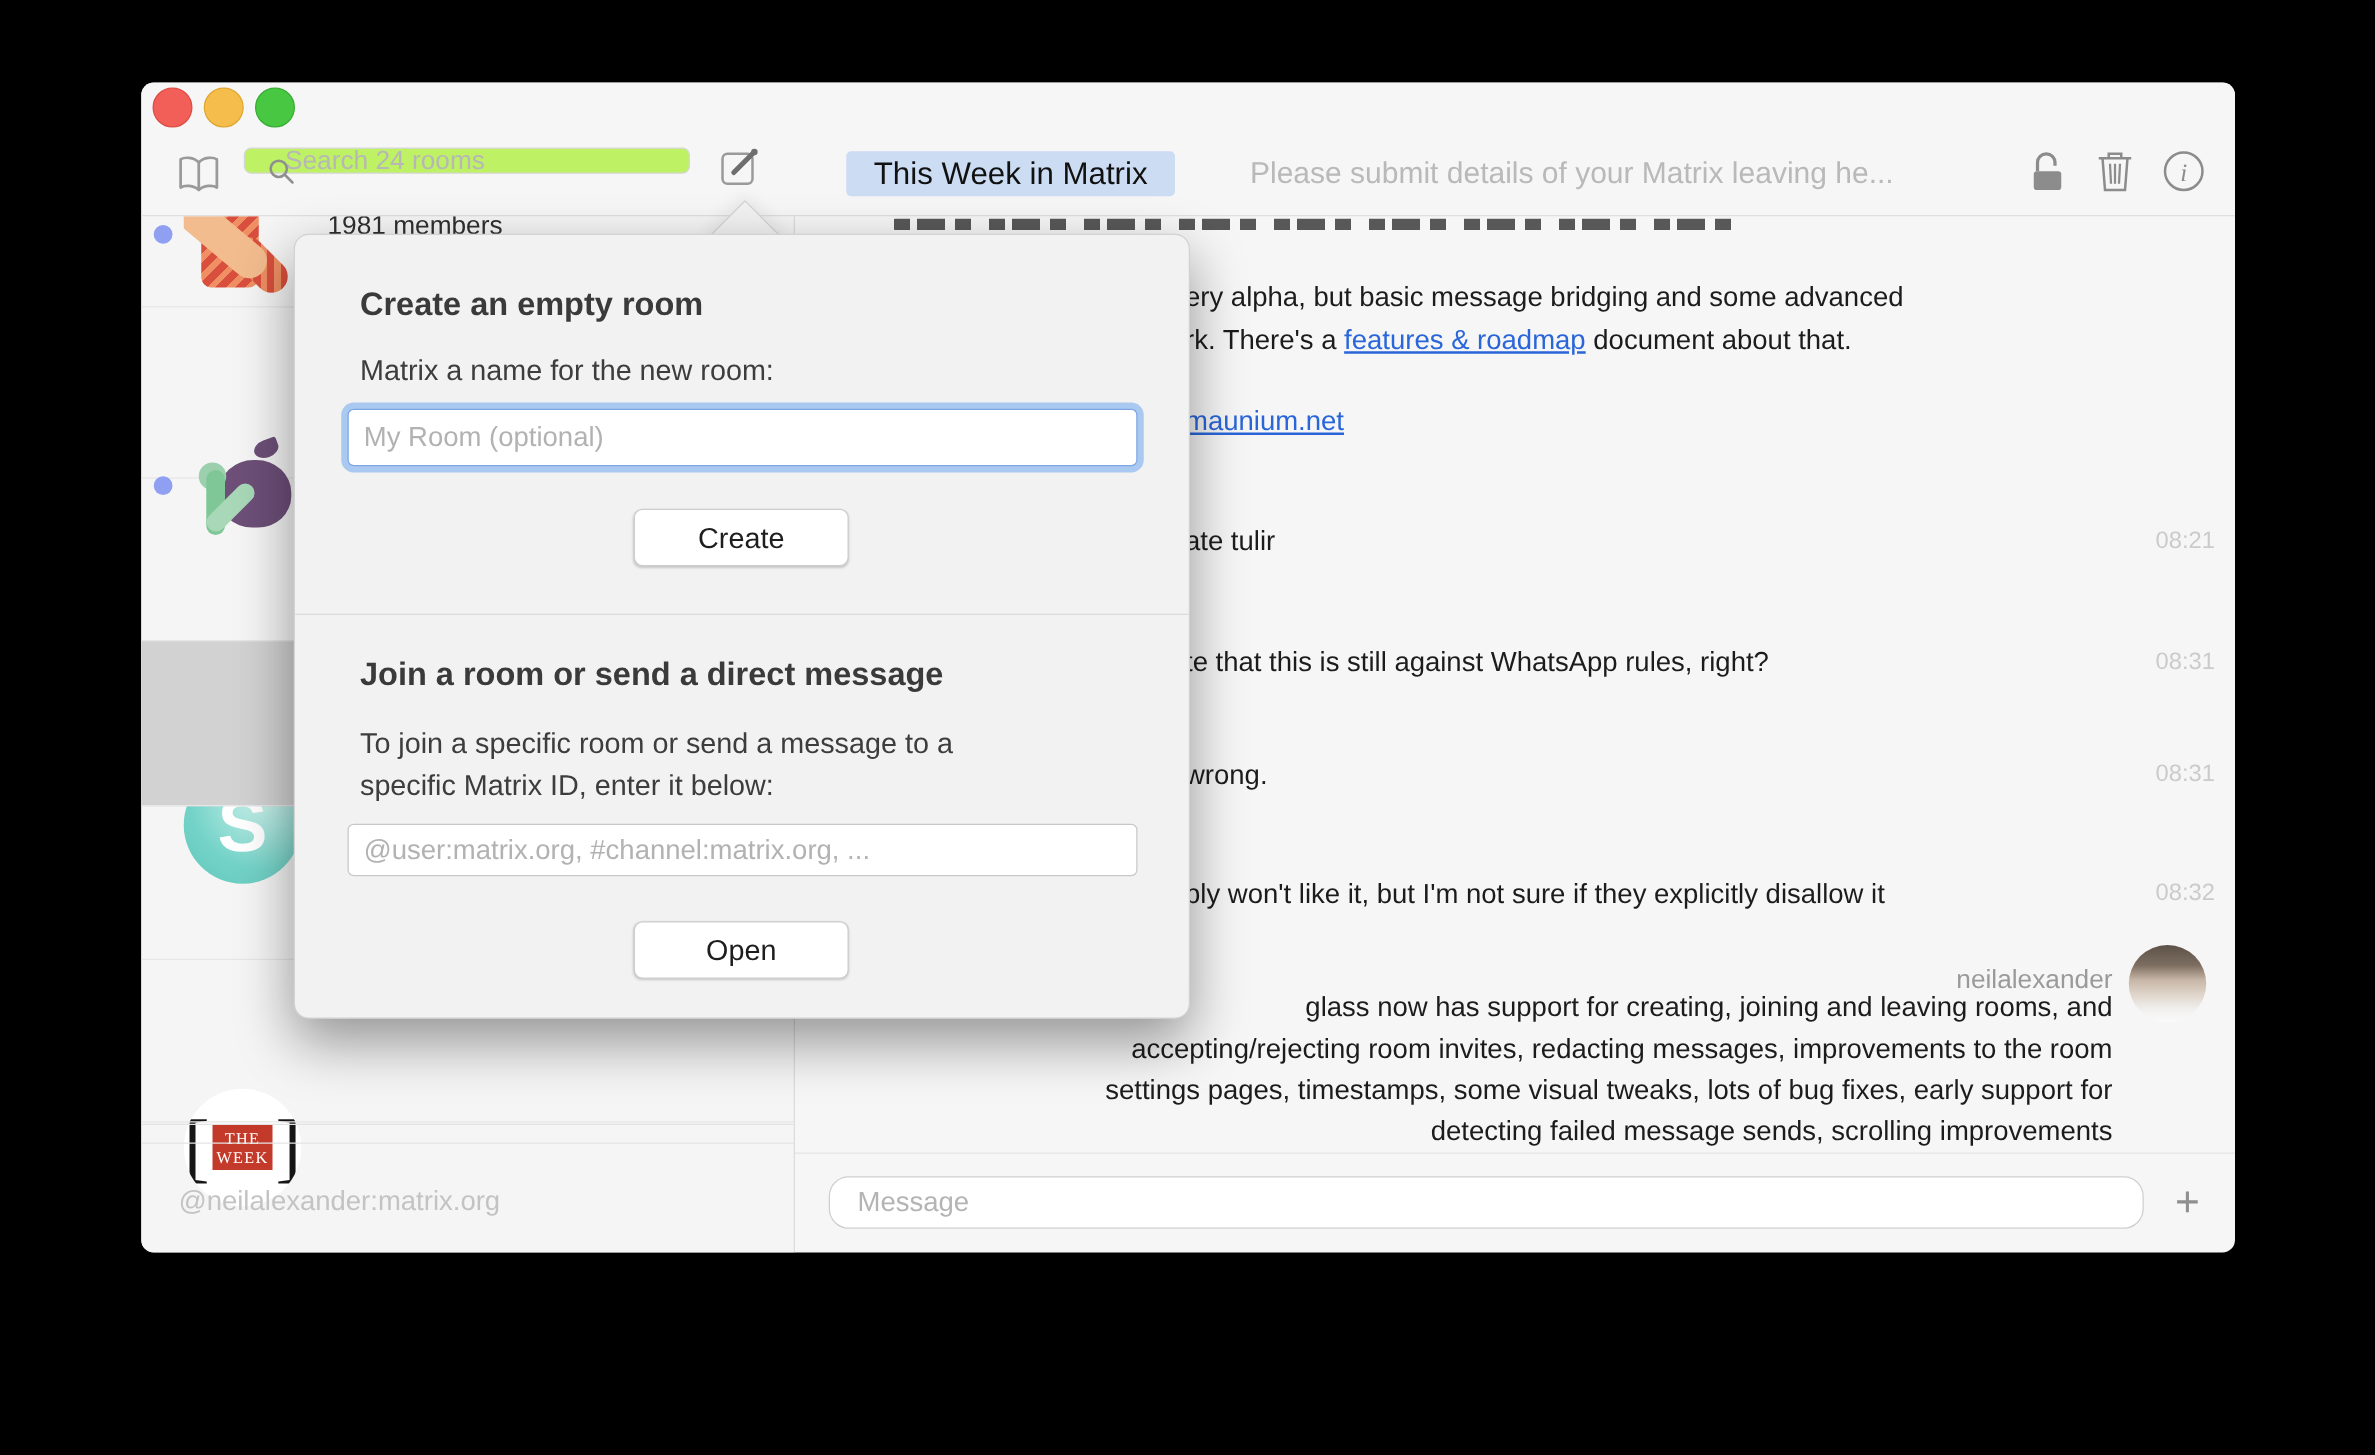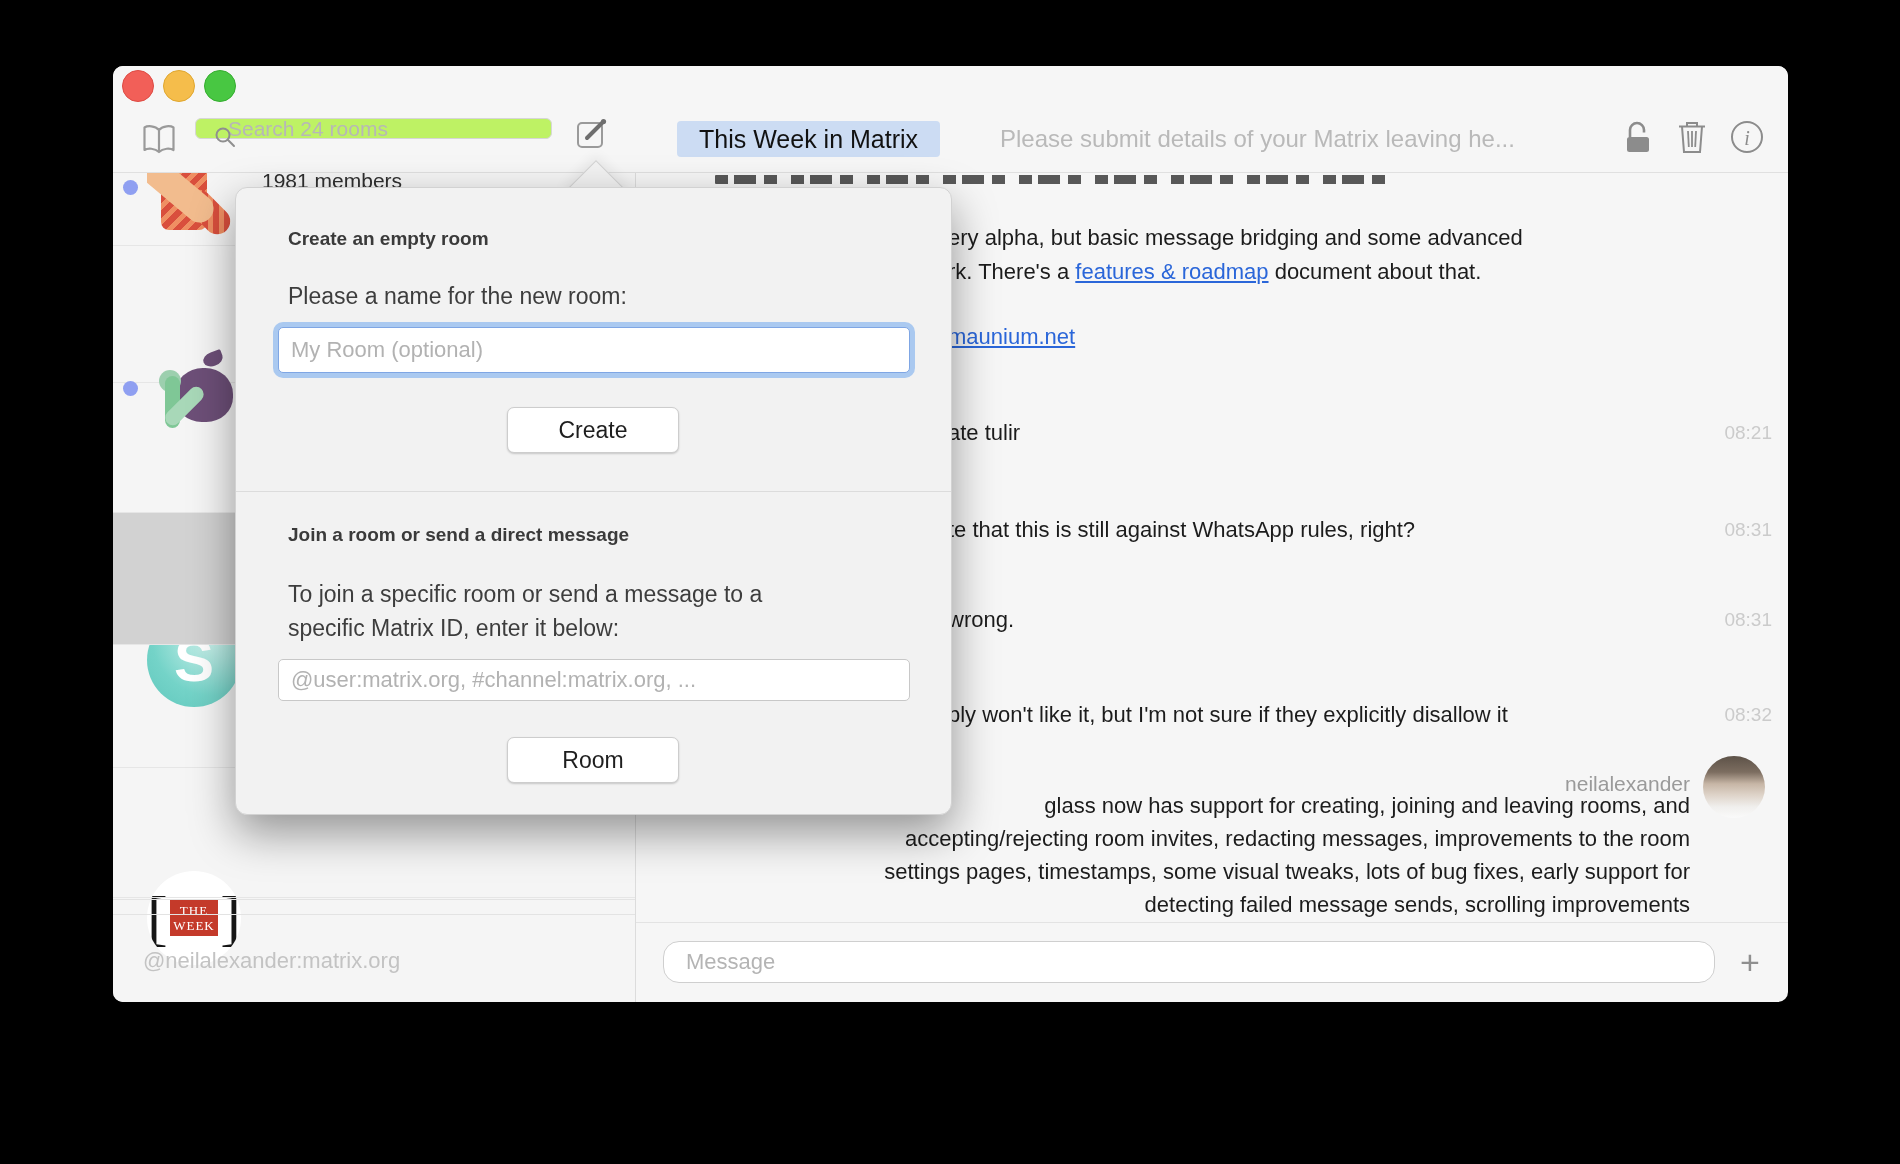--- a/index.html
+++ b/index.html
@@ -46,21 +46,21 @@
     font-size:25px;color:#111;line-height:36px;padding:0 22px;}
   .room-topic{position:absolute;left:887px;top:55px;max-width:600px;overflow:hidden;white-space:nowrap;
     font-size:24px;color:#b9b9b9;line-height:36px;}
   .hicon{position:absolute;top:54px;}
   
   #popover{position:absolute;left:122px;top:121px;width:715px;height:626px;background:#f2f2f2;
     border:1px solid #d2d2d2;border-radius:12px;box-shadow:0 18px 45px rgba(0,0,0,.4);z-index:40;}
   #popover-arrow{position:absolute;left:459px;top:104px;width:46px;height:46px;background:#f2f2f2;
     border:1px solid #d2d2d2;transform:rotate(45deg);z-index:39;box-shadow:-4px -4px 12px rgba(0,0,0,.06);}
   #popover-arrow-cover{position:absolute;left:440px;top:131px;width:90px;height:30px;background:#f2f2f2;z-index:41;}
-  .pop-title{position:absolute;left:52px;font-size:19px;font-weight:bold;color:#3a3a3a;}
+  .pop-title{position:absolute;left:52px;font-size:26px;font-weight:bold;color:#3a3a3a;}
   .pop-label{position:absolute;left:52px;font-size:23px;color:#3d3d3d;line-height:32px;}
   .pop-input{position:absolute;left:42px;width:632px;background:#fff;border:1px solid #c8c8c8;border-radius:5px;
     box-sizing:border-box;font-size:22px;color:#444;padding:0 12px;outline:none;
     font-family:"Liberation Sans","DejaVu Sans",sans-serif;}
   .pop-input::placeholder{color:#b2b2b2;}
   .focusring{border:1px solid #7fa6e4;box-shadow:0 0 0 5px #aac9f0;}
   .pop-btn{position:absolute;left:271px;width:172px;height:46px;background:#fff;border:1px solid #cdcdcd;
     border-radius:7px;box-shadow:0 1px 2px rgba(0,0,0,.18);font-size:23px;color:#1e1e1e;
     font-family:"Liberation Sans","DejaVu Sans",sans-serif;}
   .pop-div{position:absolute;left:0;width:715px;height:1px;background:#dcdcdc;}
@@ -231,27 +231,27 @@
       <svg width="34" height="34" viewBox="0 0 34 34">
         <circle cx="17" cy="17" r="15" fill="none" stroke="#8c8c8c" stroke-width="2"></circle>
         <text x="17" y="25" text-anchor="middle" font-family="Liberation Serif, DejaVu Serif, serif" font-style="italic" font-size="20" fill="#8c8c8c">i</text>
       </svg>
     </span>
   </div>
 
   <div id="popover-arrow"></div>
   <div id="popover">
     <div class="pop-title" style="top:40px;">Create an empty room</div>
-    <div class="pop-label" style="top:92px;">Please a name for the new room:</div>
+    <div class="pop-label" style="top:92px;">Matrix a name for the new room:</div>
     <input class="pop-input focusring" style="top: 139px; height: 46px;" type="text" placeholder="My Room (optional)">
     <button class="pop-btn" style="top:219px;">Create</button>
 
     <div class="pop-div" style="top:303px;"></div>
 
     <div class="pop-title" style="top:336px;">Join a room or send a direct message</div>
     <div class="pop-label" style="top:424px;">specific Matrix ID, enter it below:</div>
     <div class="pop-label" style="top:390px;">To join a specific room or send a message to a</div>
     <input class="pop-input" style="top: 471px; height: 42px;" type="text" placeholder="@user:matrix.org, #channel:matrix.org, ...">
-    <button class="pop-btn" style="top:549px;">Room</button>
+    <button class="pop-btn" style="top:549px;">Open</button>
   </div>
   <div id="popover-arrow-cover"></div>
 
 </div>
 
 </body></html>

